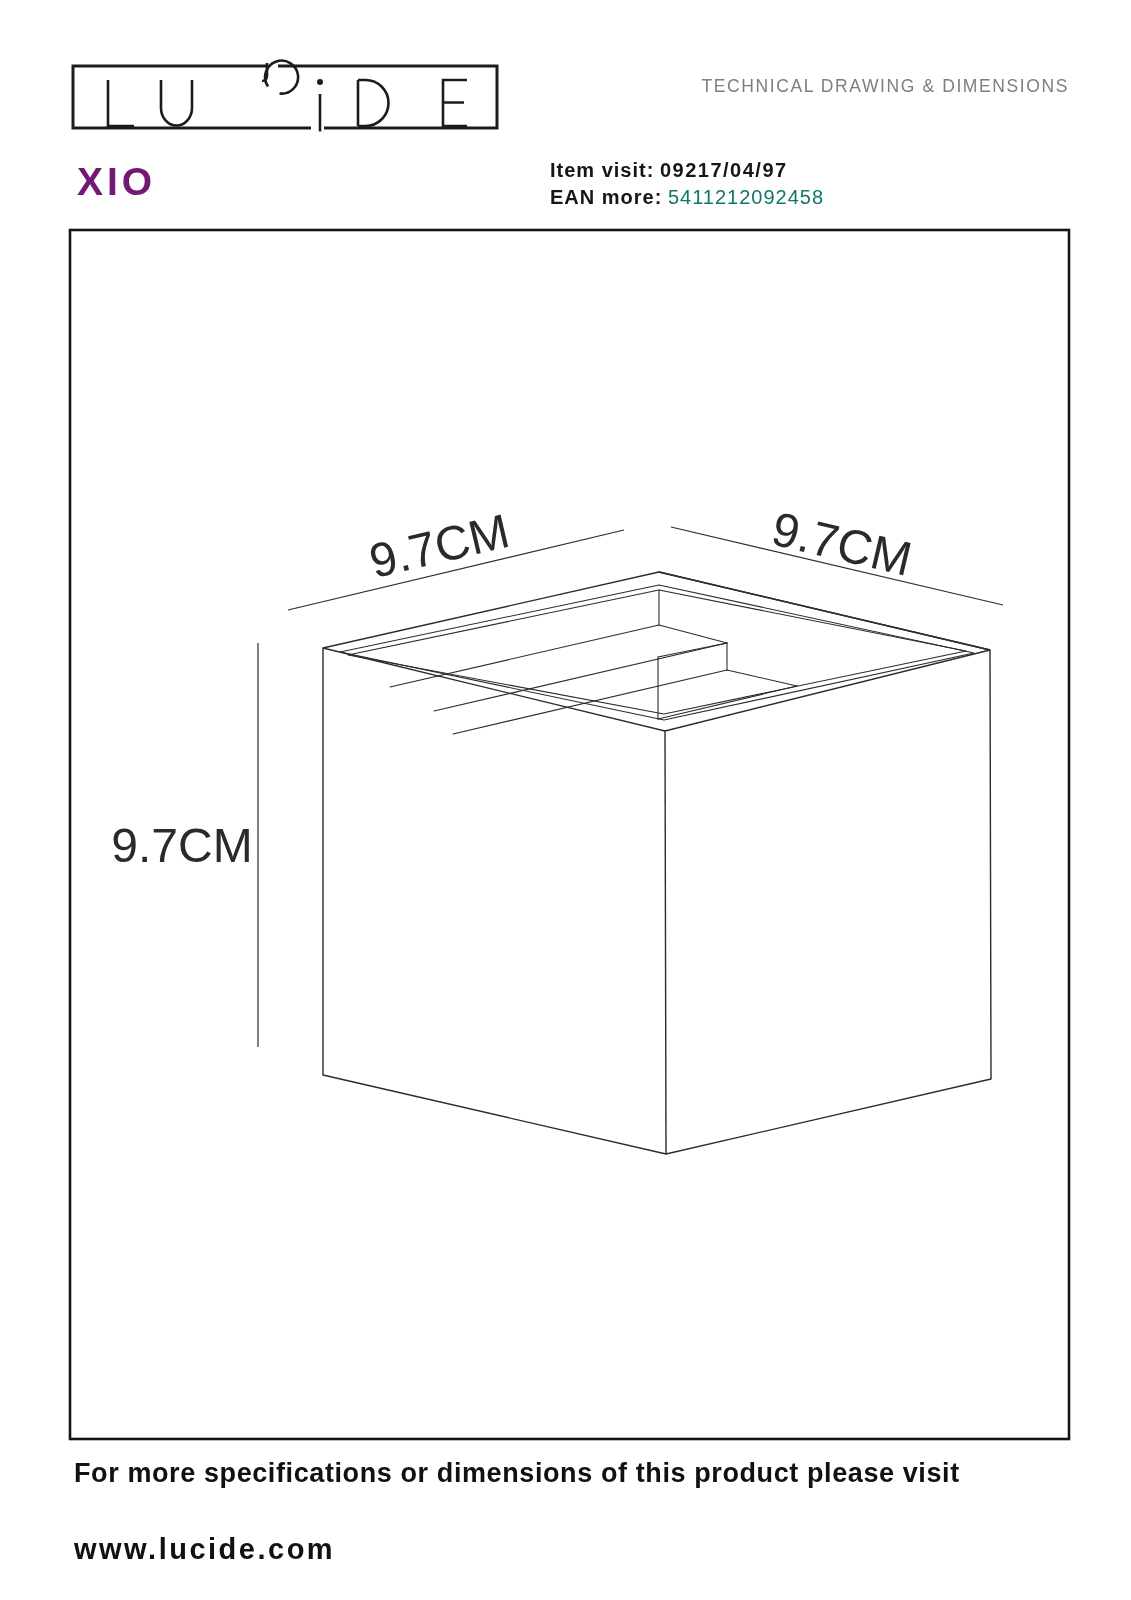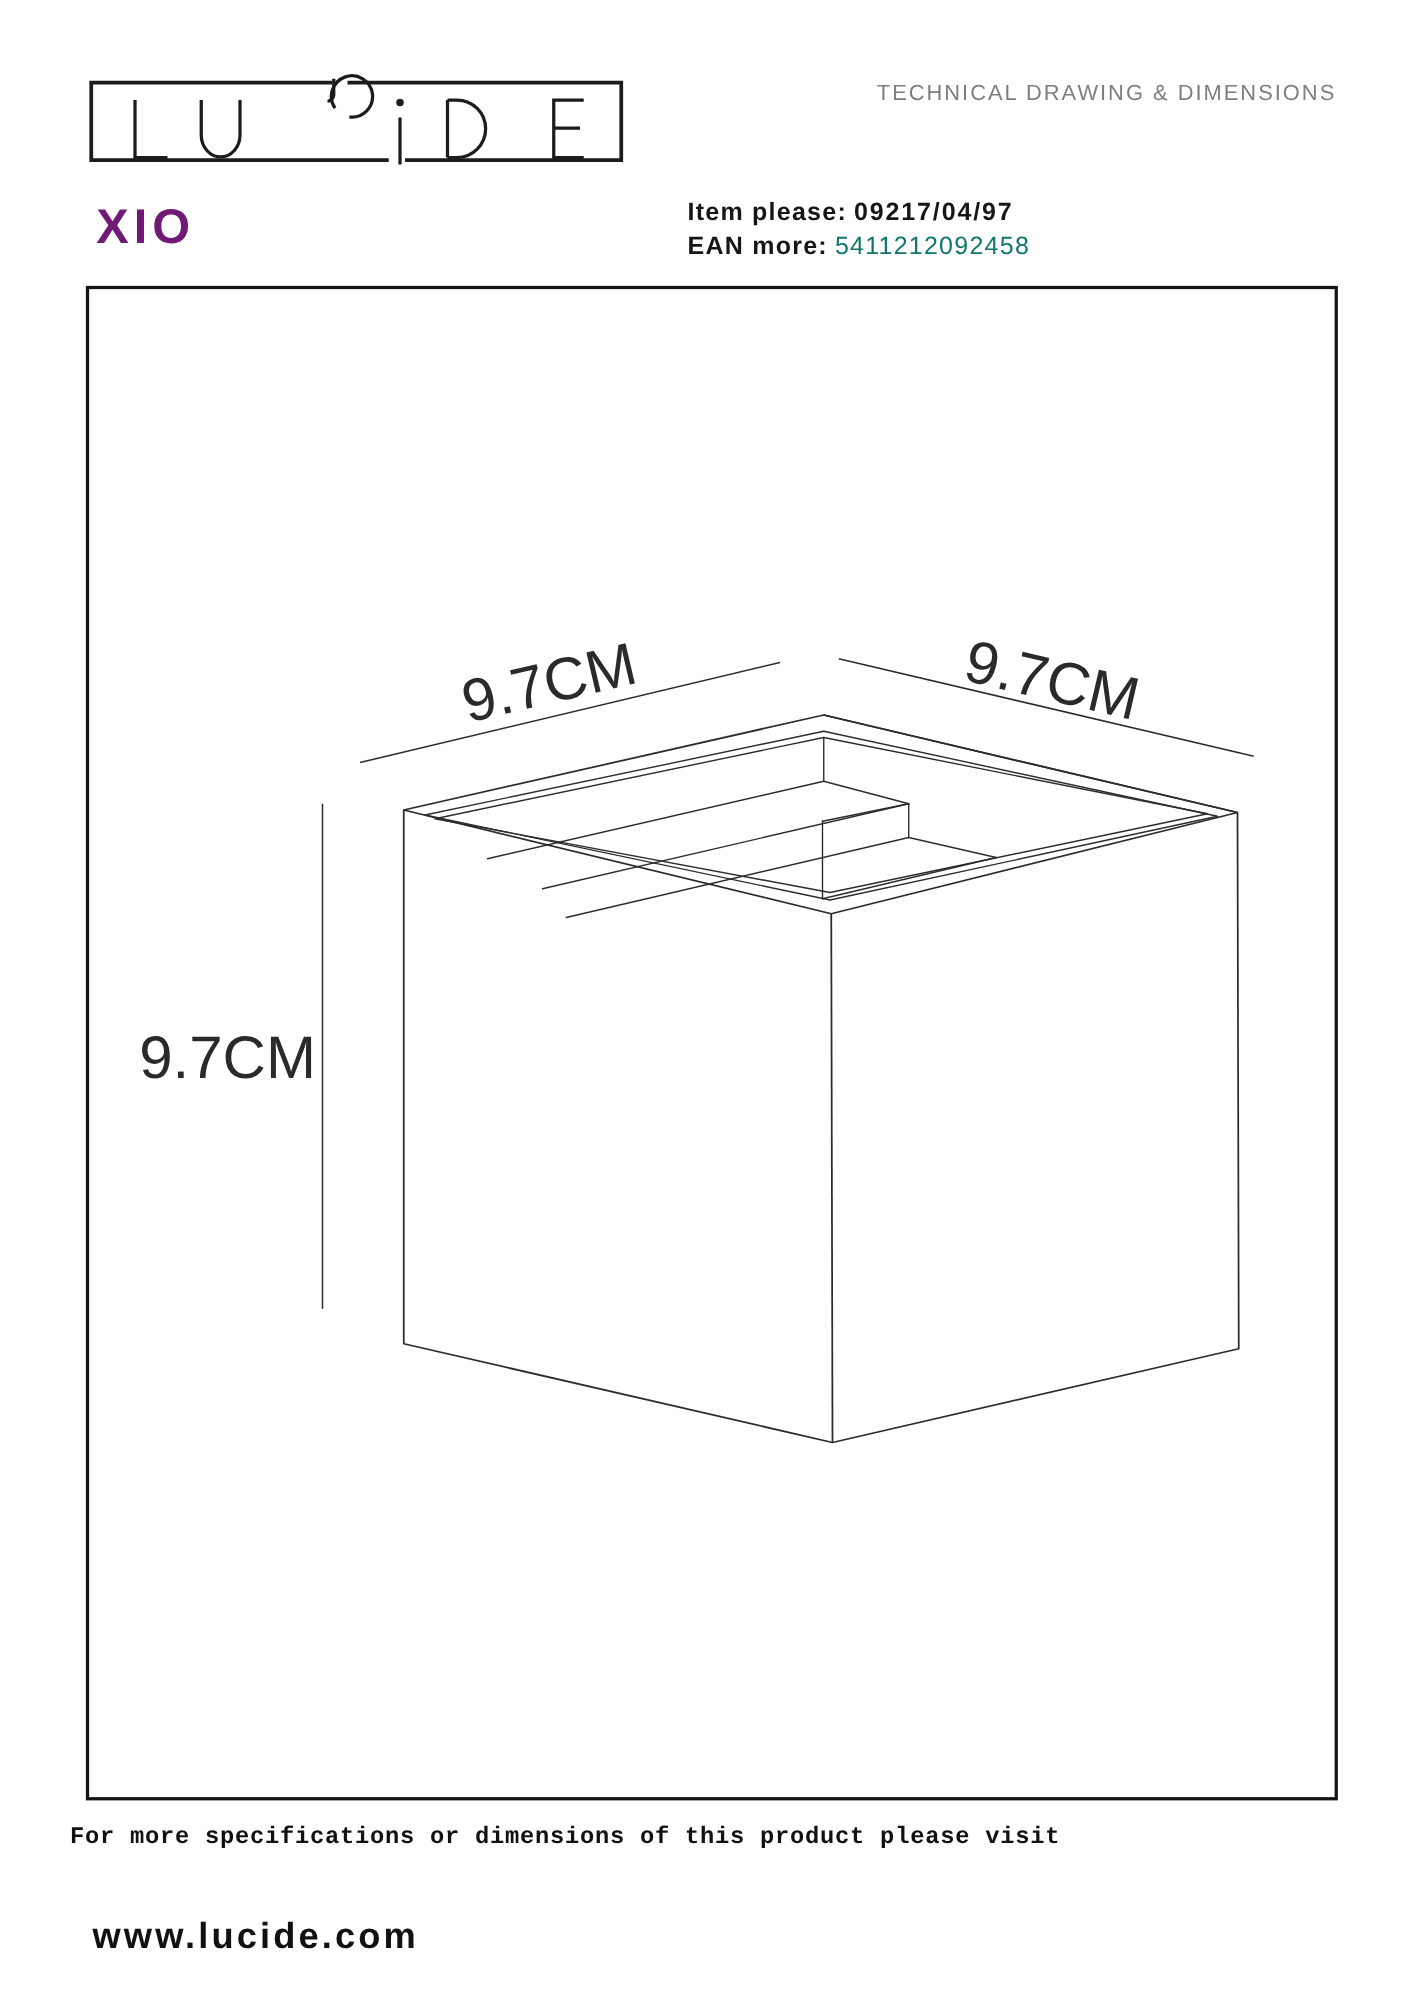--- a/index.html
+++ b/index.html
@@ -3,35 +3,34 @@
 <meta charset="utf-8">
 <style>
   html,body{margin:0;padding:0;background:#ffffff;}
   .page{
     position:relative;width:1131px;height:1600px;background:#ffffff;overflow:hidden;
     font-family:"Liberation Sans", sans-serif;color:#161616;
   }
   .abs{position:absolute;}
   .logo-svg{left:70px;top:58px;width:436px;height:80px;}
   .doc-title{
-    top:64px;right:62px;font-size:17.5px;letter-spacing:1.6px;color:#7e7e7e;
+    top:76px;right:62px;font-size:17.5px;letter-spacing:1.6px;color:#7e7e7e;
     white-space:nowrap;font-weight:400;
   }
   .product-name{
     left:77px;top:160px;font-size:39px;font-weight:700;letter-spacing:4px;color:#701a75;
   }
   .item-block{left:550px;top:157px;font-size:20px;line-height:27px;}
   .item-block .lbl{font-weight:700;letter-spacing:1px;color:#161616;}
   .item-block .num{font-weight:700;letter-spacing:1.5px;color:#161616;}
   .item-block .ean-val{font-weight:400;letter-spacing:1px;color:#0f766e;}
   .drawing-svg{left:0;top:0;width:1131px;height:1600px;}
   .footer-note{
-    left:56px;top:1458px;font-size:19px;font-weight:700;letter-spacing:0.6px;color:#111;
+    left:74px;top:1458px;font-size:27px;font-weight:700;letter-spacing:0.6px;color:#111;
     white-space:nowrap;
-    font-family:Liberation Mono, monospace;
   }
   .footer-site{
     left:74px;top:1489px;font-size:29px;font-weight:700;letter-spacing:2.5px;color:#111;
     white-space:nowrap;text-decoration:none;margin-top:44px;
   }
   .dim-label{
     font-family:"Liberation Sans", sans-serif;font-size:48px;fill:#2a2a2a;
   }
 </style>
 </head>
@@ -59,21 +58,21 @@
       <path d="M467,80 H443 V126 H467 M443,102.5 H464"></path>
     </g>
   </svg>
 
   <div class="abs doc-title">TECHNICAL DRAWING &amp; DIMENSIONS</div>
 
   <div class="abs product-name">XIO</div>
 
   <div class="abs item-block">
     <div>
-      <span class="lbl">Item please:</span>
+      <span class="lbl">Item visit:</span>
       <span class="num">09217/04/97</span>
     </div>
     <div>
       <span class="lbl">EAN more:</span>
       <span class="ean-val">5411212092458</span>
     </div>
   </div>
 
   <svg class="abs drawing-svg" viewBox="0 0 1131 1600">
 

